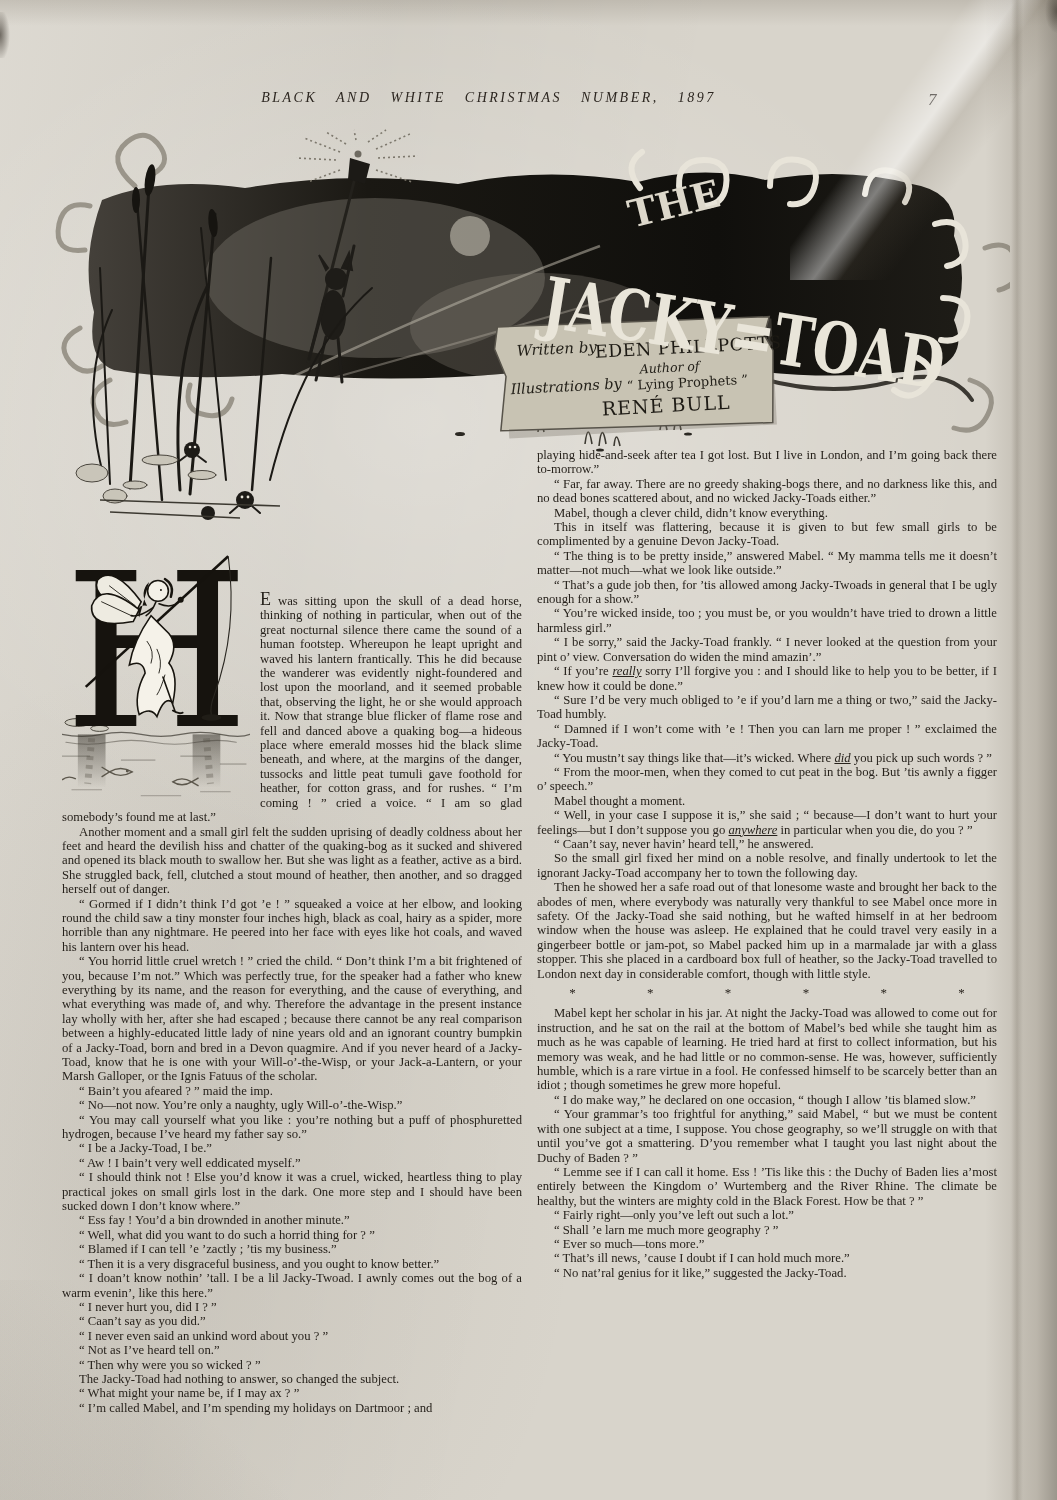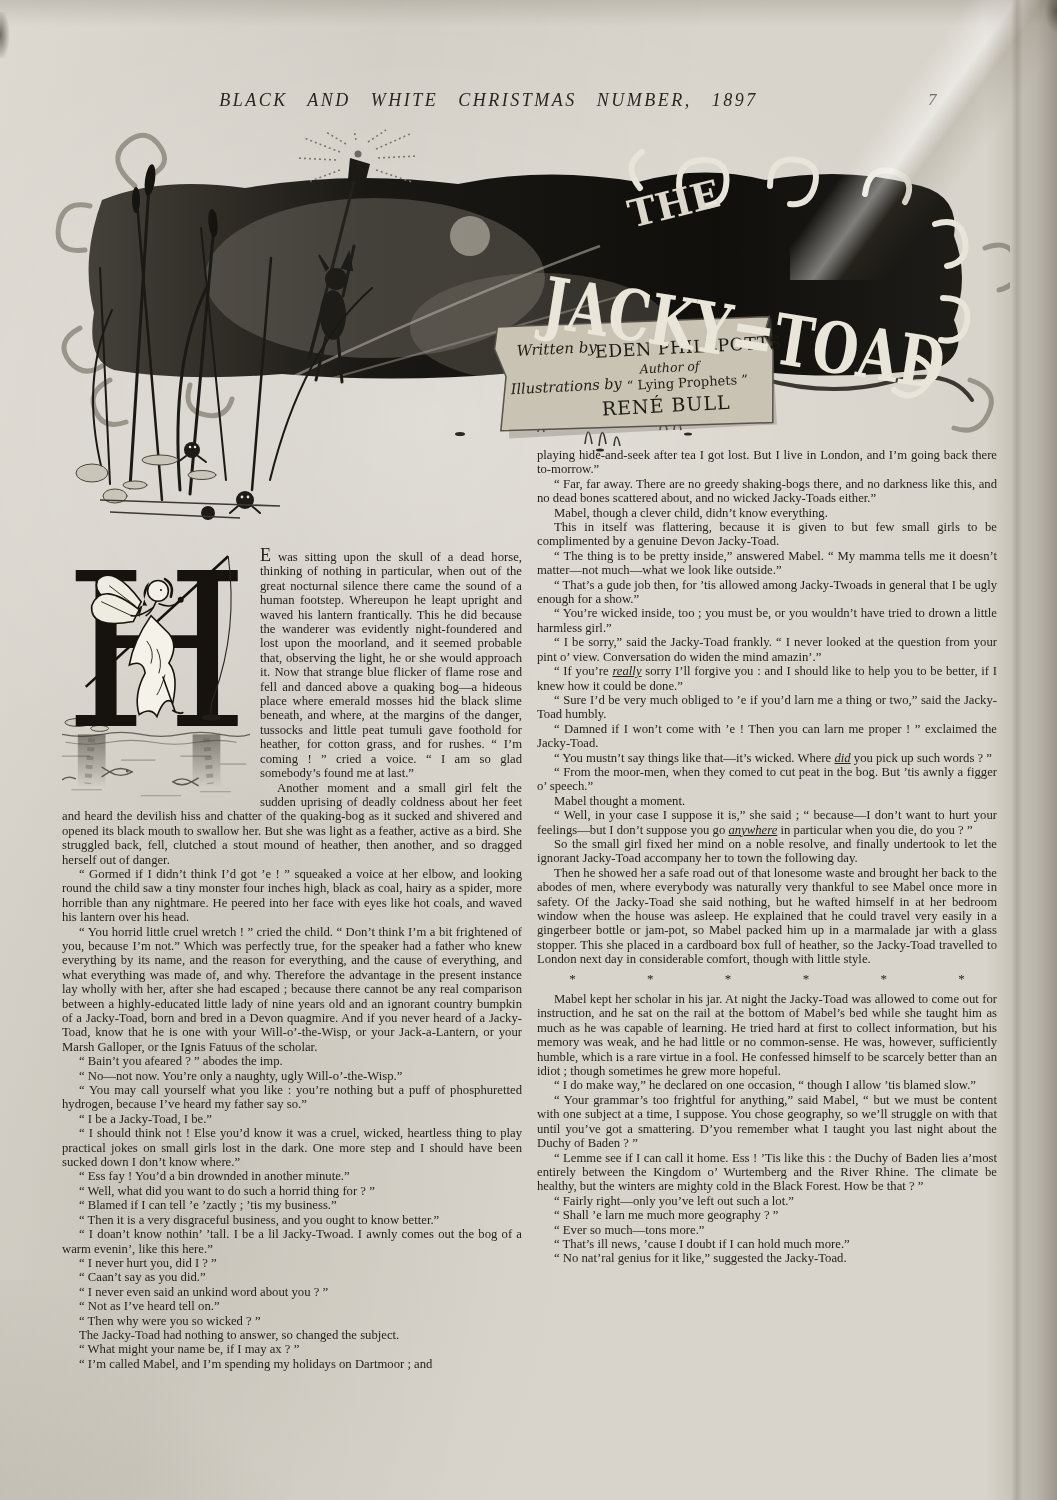--- a/index.html
+++ b/index.html
@@ -20,29 +20,29 @@
   .crease-tr{left:790px;top:0;width:267px;height:280px;
     background:linear-gradient(126deg, rgba(0,0,0,0) 38%, rgba(255,255,255,.45) 48%, rgba(106,96,80,.16) 54%, rgba(0,0,0,0) 64%);}
   .corner-bl{left:0;bottom:0;width:320px;height:220px;
     background:linear-gradient(45deg, rgba(96,87,72,.12), rgba(0,0,0,0) 55%);}
   .nick-tl{left:0;top:12px;width:14px;height:46px;
     background:radial-gradient(10px 26px at 0% 50%, rgba(52,46,38,.65), rgba(0,0,0,0));}
   .nick-tr{right:0;top:0;width:16px;height:38px;
     background:radial-gradient(12px 22px at 100% 30%, rgba(52,46,38,.55), rgba(0,0,0,0));}
 
   .masthead{position:absolute;left:0;right:80px;top:90px;text-align:center;
-    font-style:italic;font-size:18px;letter-spacing:2.5px;word-spacing:13px;color:#2c2620;}
+    font-style:italic;font-size:14px;letter-spacing:2.5px;word-spacing:13px;color:#2c2620;}
   .folio{position:absolute;left:928px;top:90px;font-style:italic;font-size:17px;color:#2c2620;}
 
   .banner{position:absolute;left:40px;top:128px;width:970px;height:400px;}
   .col{position:absolute;width:460px;font-size:12.7px;line-height:14.4px;text-align:justify;}
   .col-left{left:62px;top:548px;}
   .col-right{left:537px;top:448px;}
   .para{margin:0;text-indent:17px;text-align:justify;}
-  .col-left .paras > .para:first-child{text-indent:0;}
+  .col-left .paras > .para:first-child{text-indent:0;margin-top:44px;}
   .col-left .paras > .para:first-child::first-letter{font-size:18px;}
   .r1 > .para:first-child{text-indent:0;}
   .dropcap{float:left;width:188px;height:256px;margin:-2px 10px 2px 0;}
   .separator{display:flex;justify-content:space-between;width:86%;margin:5px auto 6px auto;
     font-size:13px;color:#27221c;}
   .star{transform:scaleY(.9);}
   i{font-style:italic;text-decoration:underline;}
 </style>
 </head>
 <body>
@@ -246,24 +246,25 @@
         <circle cx="66" cy="227" r="0.8" fill="#5c574c"></circle>
         <path d="M112,238 q9,-6 19,0 q-10,6 -19,0 z M131,238 l7,-4 m-7,4 l7,4"></path>
         <path d="M0,236 q6,-5 14,-1"></path>
       </g>
     </svg>
     <div class="paras">
         <p class="para">E was sitting upon the skull of a dead horse, thinking of nothing in particular, when out of the great nocturnal silence there came the sound of a human footstep.  Whereupon he leapt upright and waved his lantern frantically.  This he did because the wanderer was evidently night-foundered and lost upon the moorland, and it seemed probable that, observing the light, he or she would approach it.  Now that strange blue flicker of flame rose and fell and danced above a quaking bog—a hideous place where emerald mosses hid the black slime beneath, and where, at the margins of the danger, tussocks and little peat tumuli gave foothold for heather, for cotton grass, and for rushes.  “ I’m coming ! ” cried a voice.  “ I am so glad somebody’s found me at last.”</p>
         <p class="para">Another moment and a small girl felt the sudden uprising of deadly coldness about her feet and heard the devilish hiss and chatter of the quaking-bog as it sucked and shivered and opened its black mouth to swallow her.  But she was light as a feather, active as a bird.  She struggled back, fell, clutched a stout mound of heather, then another, and so dragged herself out of danger.</p>
         <p class="para">“ Gormed if I didn’t think I’d got ’e ! ” squeaked a voice at her elbow, and looking round the child saw a tiny monster four inches high, black as coal, hairy as a spider, more horrible than any nightmare.  He peered into her face with eyes like hot coals, and waved his lantern over his head.</p>
         <p class="para">“ You horrid little cruel wretch ! ” cried the child.  “ Don’t think I’m a bit frightened of you, because I’m not.”  Which was perfectly true, for the speaker had a father who knew everything by its name, and the reason for everything, and the cause of everything, and what everything was made of, and why.  Therefore the advantage in the present instance lay wholly with her, after she had escaped ; because there cannot be any real comparison between a highly-educated little lady of nine years old and an ignorant country bumpkin of a Jacky-Toad, born and bred in a Devon quagmire.  And if you never heard of a Jacky-Toad, know that he is one with your Will-o’-the-Wisp, or your Jack-a-Lantern, or your Marsh Galloper, or the Ignis Fatuus of the scholar.</p>
-        <p class="para">“ Bain’t you afeared ? ” abodes the imp.</p>
+        <p class="para">“ Bain’t you afeared ? ” maid the imp.</p>
         <p class="para">“ No—not now.   You’re only a naughty, ugly Will-o’-the-Wisp.”</p>
         <p class="para">“ You may call yourself what you like :  you’re nothing but a puff of phosphuretted hydrogen, because I’ve heard my father say so.”</p>
         <p class="para">“ I be a Jacky-Toad, I be.”</p>
+        <p class="para">“ Aw !  I bain’t very well eddicated myself.”</p>
         <p class="para">“ I should think not !   Else you’d know it was a cruel, wicked, heartless thing to play practical jokes on small girls lost in the dark.   One more step and I should have been sucked down I don’t know where.”</p>
         <p class="para">“ Ess fay !   You’d a bin drownded in another minute.”</p>
         <p class="para">“ Well, what did you want to do such a horrid thing for ? ”</p>
         <p class="para">“ Blamed if I can tell ’e ’zactly ;  ’tis my business.”</p>
         <p class="para">“ Then it is a very disgraceful business, and you ought to know better.”</p>
         <p class="para">“ I doan’t know nothin’ ’tall.   I be a lil Jacky-Twoad.   I awnly comes out the bog of a warm evenin’, like this here.”</p>
         <p class="para">“ I never hurt you, did I ? ”</p>
         <p class="para">“ Caan’t say as you did.”</p>
         <p class="para">“ I never even said an unkind word about you ? ”</p>
         <p class="para">“ Not as I’ve heard tell on.”</p>
@@ -284,20 +285,21 @@
         <p class="para">“ That’s a gude job then, for ’tis allowed among Jacky-Twoads in general that I be ugly enough for a show.”</p>
         <p class="para">“ You’re wicked inside, too ;  you must be, or you wouldn’t have tried to drown a little harmless girl.”</p>
         <p class="para">“ I be sorry,” said the Jacky-Toad frankly.   “ I never looked at the question from your pint o’ view.   Conversation do widen the mind amazin’.”</p>
         <p class="para">“ If you’re <i>really</i> sorry I’ll forgive you :  and I should like to help you to be better, if I knew how it could be done.”</p>
         <p class="para">“ Sure I’d be very much obliged to ’e if you’d larn me a thing or two,” said the Jacky-Toad humbly.</p>
         <p class="para">“ Damned if I won’t come with ’e !   Then you can larn me proper ! ” exclaimed the Jacky-Toad.</p>
         <p class="para">“ You mustn’t say things like that—it’s wicked.   Where <i>did</i> you pick up such words ? ”</p>
         <p class="para">“ From the moor-men, when they comed to cut peat in the bog.   But ’tis awnly a figger o’ speech.”</p>
         <p class="para">Mabel thought a moment.</p>
         <p class="para">“ Well, in your case I suppose it is,” she said ;  “ because—I don’t want to hurt your feelings—but I don’t suppose you go <i>anywhere</i> in particular when you die, do you ? ”</p>
+        <p class="para">“ Caan’t say, never havin’ heard tell,” he answered.</p>
         <p class="para">So the small girl fixed her mind on a noble resolve, and finally undertook to let the ignorant Jacky-Toad accompany her to town the following day.</p>
         <p class="para">Then he showed her a safe road out of that lonesome waste and brought her back to the abodes of men, where everybody was naturally very thankful to see Mabel once more in safety.   Of the Jacky-Toad she said nothing, but he wafted himself in at her bedroom window when the house was asleep.  He explained that he could travel very easily in a gingerbeer bottle or jam-pot, so Mabel packed him up in a marmalade jar with a glass stopper.   This she placed in a cardboard box full of heather, so the Jacky-Toad travelled to London next day in considerable comfort, though with little style.</p>
       </div>
     <div class="separator">
         <span class="star">*</span>
         <span class="star">*</span>
         <span class="star">*</span>
         <span class="star">*</span>
         <span class="star">*</span>
         <span class="star">*</span>

